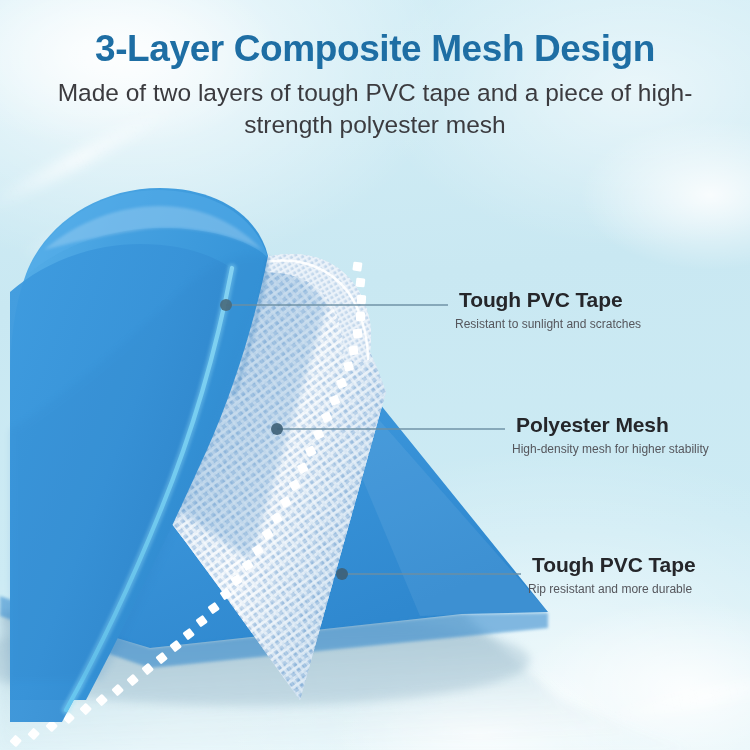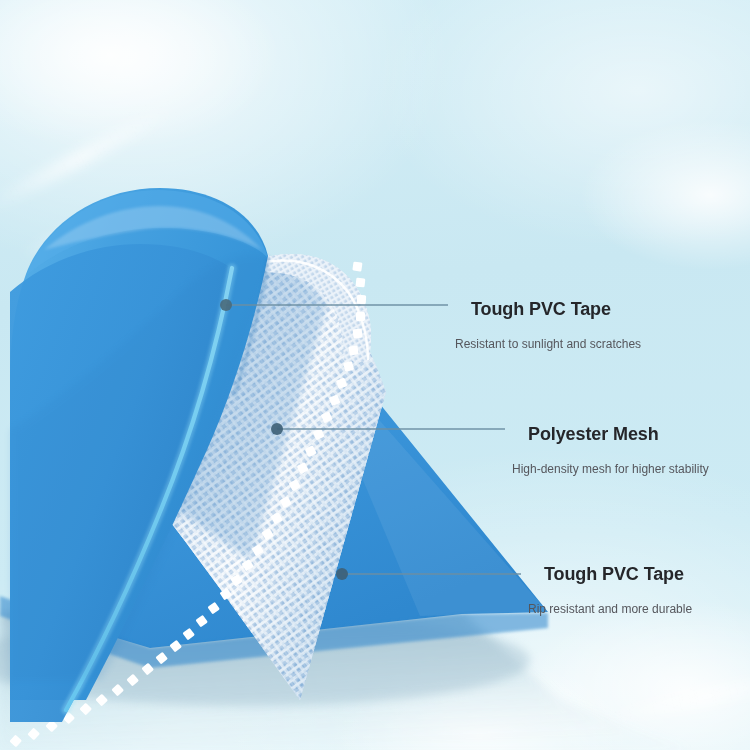--- a/index.html
+++ b/index.html
@@ -72,22 +72,22 @@
   }
   .art svg { display: block; }
 
   
   .callout {
     position: absolute;
     z-index: 45;
     width: 240px;
   }
   .callout-title {
-    margin: 16px;
-    font-size: 18px;
+    margin: 4px;
+    font-size: 21px;
     font-weight: bold;
     color: #25262a;
     line-height: 1.2;
     letter-spacing: -0.1px;
   }
   .callout-desc {
     margin: 5px 0 0;
     font-size: 12px;
     color: #55565c;
     line-height: 1.32;
@@ -103,20 +103,24 @@
 
   <div class="bg-base"></div>
   <div class="bg-cloud" style="left:-60px; top:-40px; width:340px; height:190px;"></div>
   <div class="bg-cloud" style="left:520px; top:600px; width:330px; height:180px;"></div>
   <div class="bg-cloud" style="left:330px; top:660px; width:300px; height:150px;"></div>
   <div class="bg-cloud" style="left:580px; top:120px; width:260px; height:150px;"></div>
   <div class="bg-streak" style="left:-30px; top:150px; width:220px; height:16px; transform:rotate(-28deg);"></div>
   <div class="bg-streak" style="left:10px; top:215px; width:180px; height:13px; transform:rotate(-24deg);"></div>
   <div class="bg-streak" style="left:600px; top:690px; width:210px; height:14px; transform:rotate(-12deg);"></div>
 
+  <div class="heading-block">
+    <h1 class="title">3-Layer Composite Mesh Design</h1>
+    <p class="subtitle">Made of two layers of tough PVC tape and a piece of high-strength polyester mesh</p>
+  </div>
 
   <div class="art">
     <svg width="750" height="750" viewBox="0 0 750 750">
       <defs>
 
         <linearGradient id="gradSheet" x1="0" y1="0" x2="0.55" y2="1">
           <stop offset="0%" stop-color="#4ea7e6"></stop>
           <stop offset="40%" stop-color="#3f9ade"></stop>
           <stop offset="100%" stop-color="#2f88cf"></stop>
         </linearGradient>

